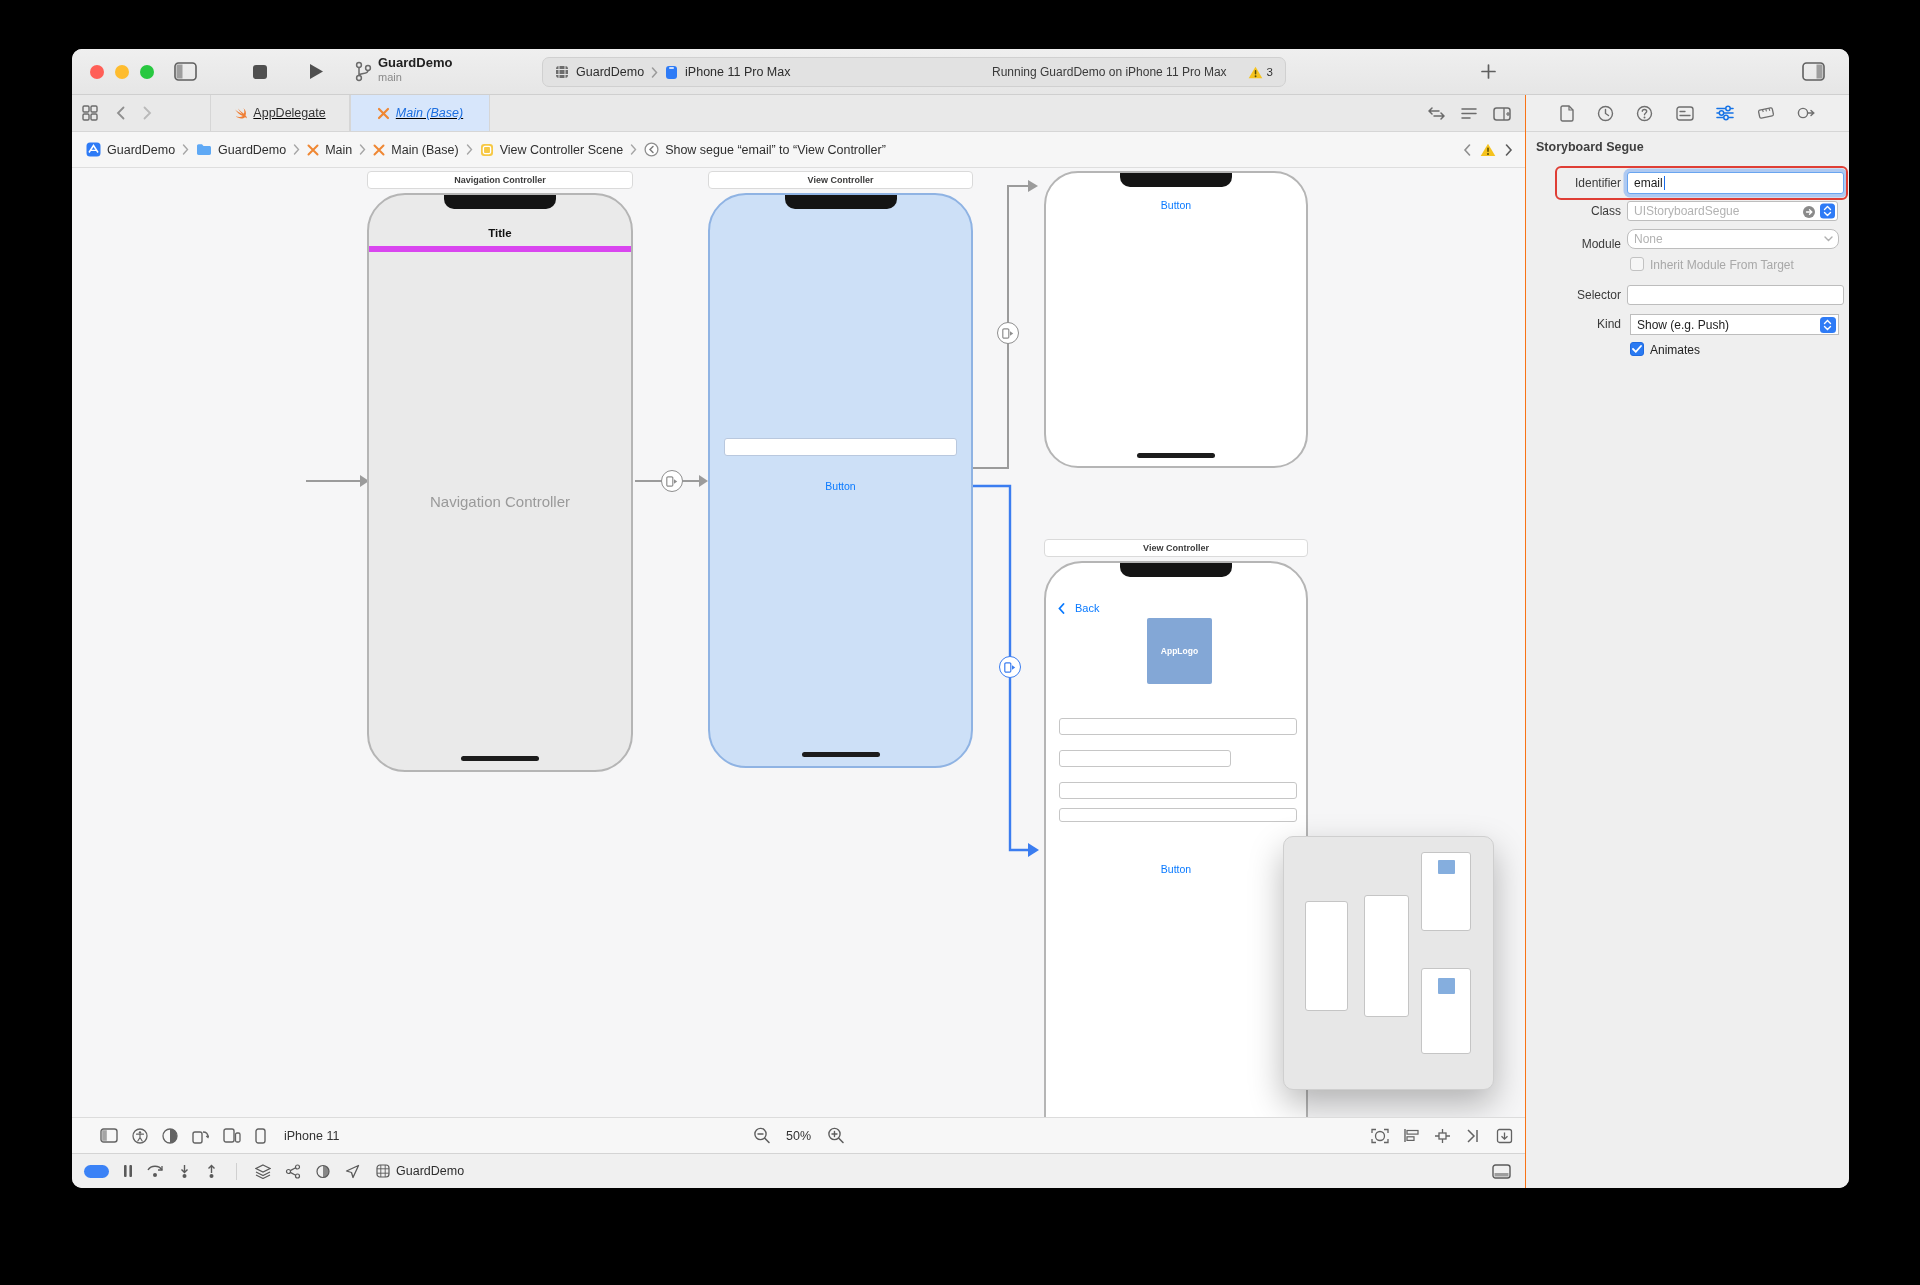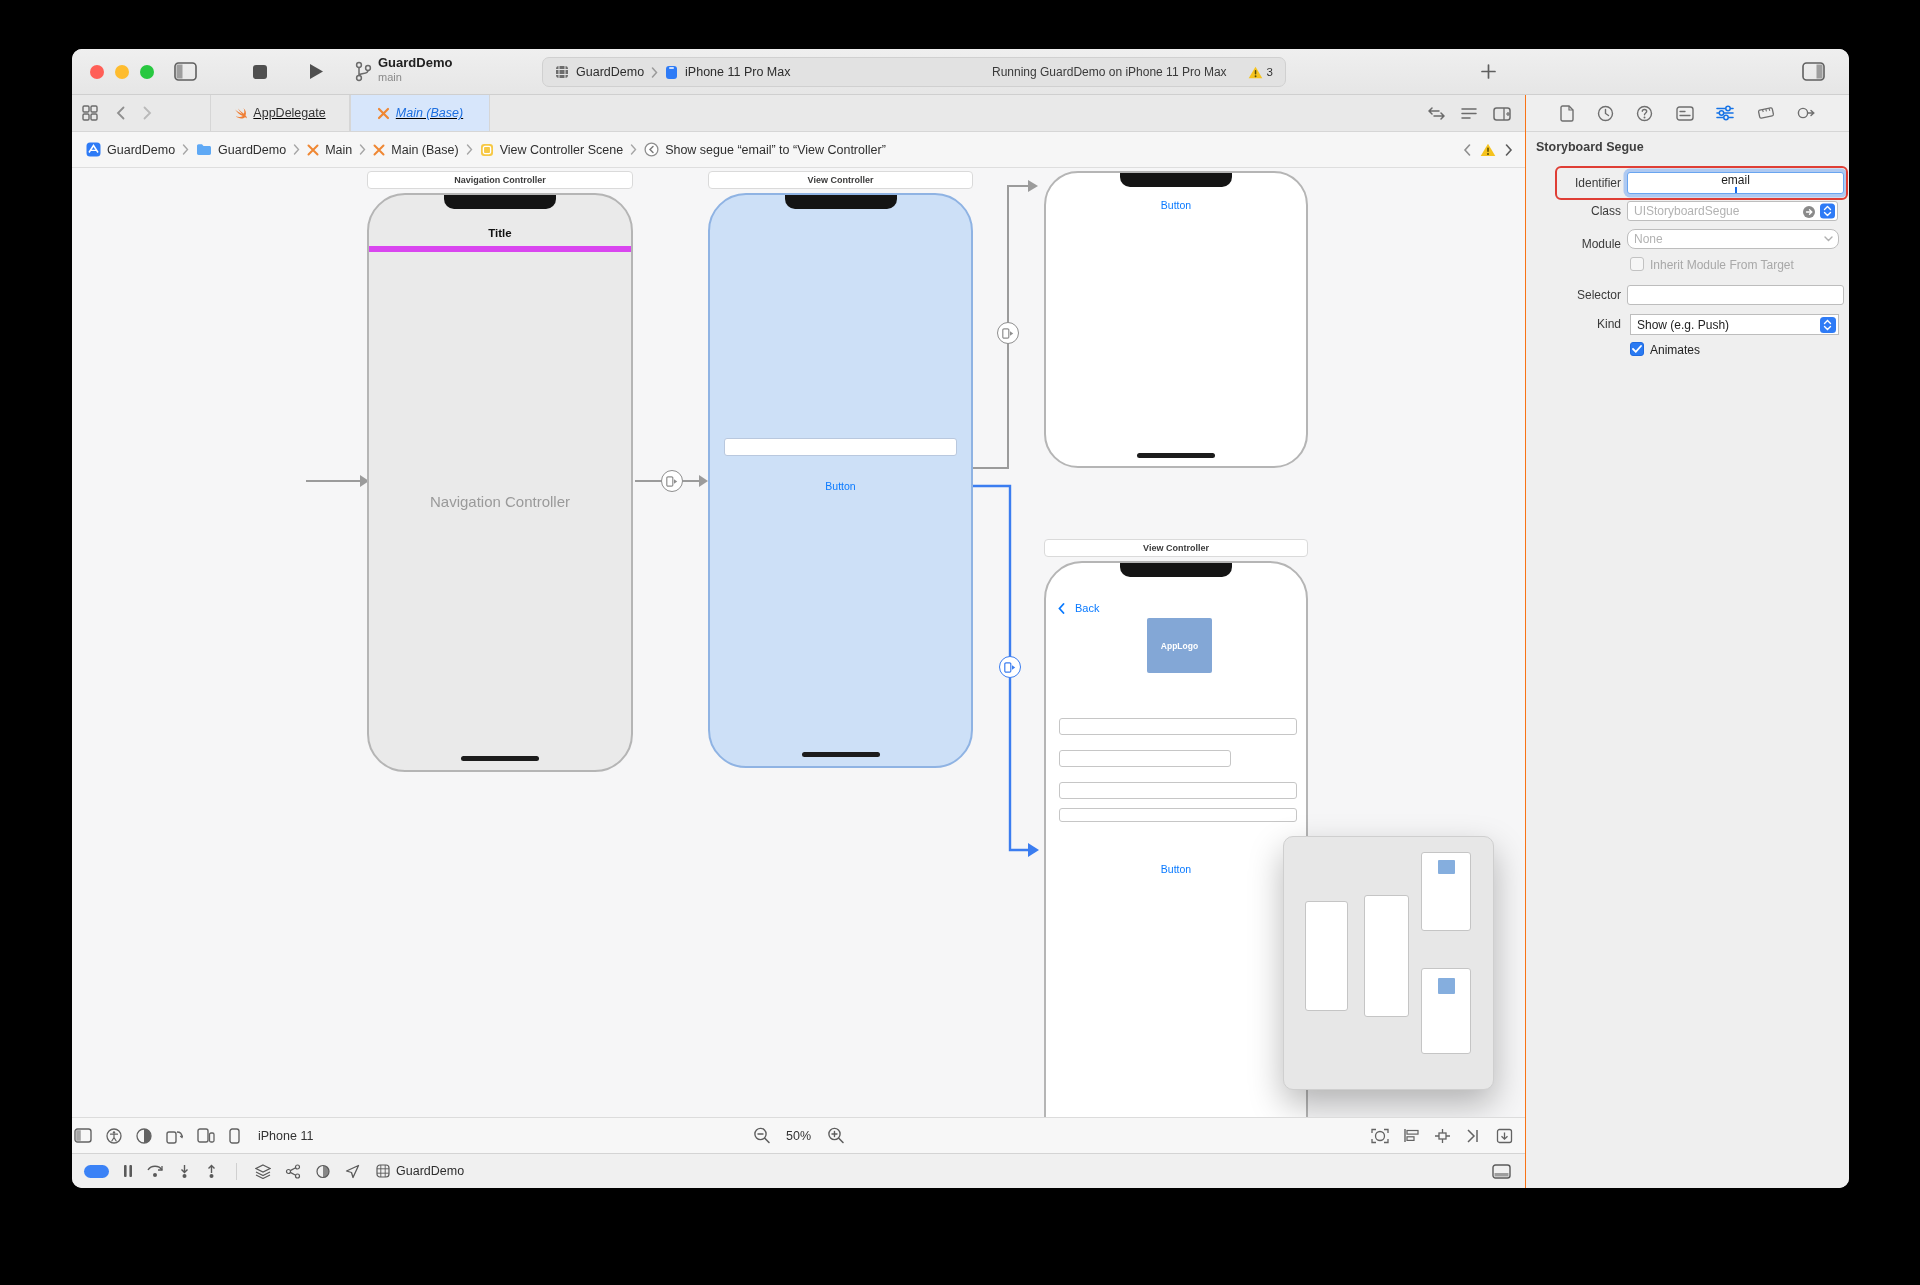--- a/index.html
+++ b/index.html
@@ -55,40 +55,40 @@
   .segue-circle { position:absolute; width:22px; height:22px; border-radius:50%; background:#fff; display:flex; align-items:center; justify-content:center; }
   .segue-circle.gray { border:1.6px solid #8e8e8e; }
   .segue-circle.blue { border:1.6px solid #3b7df0; }
   .back-label { position:absolute; display:flex; align-items:center; gap:10px; color:#0a7aff; font-size:11px; }
   .applogo { position:absolute; background:#83a7d6; border-radius:2px; display:flex; align-items:center; justify-content:center; color:#fff; font-size:8.5px; font-weight:700; }
   .minipanel { position:absolute; left:1211px; top:668px; width:211px; height:254px; background:#e7e7e7; border:1px solid #cfcfcf; border-radius:10px; box-shadow:0 14px 34px rgba(0,0,0,.28); }
   .mini { position:absolute; background:#fff; border:1px solid #c5c5c5; border-radius:3px; }
   .mini-blue { position:absolute; background:#85aede; border-radius:1px; }
 
   
-  .canvasbar { height:36px; background:#f7f7f7; border-top:1px solid #dcdcdc; position:relative; display:flex; align-items:center; padding:0 2px; gap:14px; }
+  .canvasbar { height:36px; background:#f7f7f7; border-top:1px solid #dcdcdc; position:relative; display:flex; align-items:center; padding:0 28px; gap:14px; }
   .canvasbar .device { font-size:12.5px; color:#333; margin-left:4px; }
   .zoomctrl { position:absolute; left:50%; transform:translateX(-50%); display:flex; align-items:center; gap:16px; }
   .zoomctrl .zoom { font-size:12.5px; color:#333; }
   .canvasbar-right { position:absolute; right:12px; display:flex; align-items:center; gap:14px; }
 
   
   .debugbar { height:35px; background:#f0f0f0; border-top:1px solid #d4d4d4; display:flex; align-items:center; padding:0 12px; gap:14px; position:relative; }
   .bp-pill { width:25px; height:13px; border-radius:7px; background:#3b82f6; }
   .dbg-sep { width:1px; height:17px; background:#d0d0d0; margin:0 4px; }
   .debugbar .proj { font-size:12.5px; color:#2d2d2d; margin-left:2px; display:flex; align-items:center; gap:6px; }
   .debugbar-right { position:absolute; right:14px; display:flex; align-items:center; }
 
   
   .ins-iconrow { position:absolute; left:0; top:0; right:0; height:37px; border-bottom:1px solid #d6d6d6; display:flex; align-items:center; justify-content:space-between; padding:0 34px 0 34px; }
   .ins-title { position:absolute; left:10px; top:45px; font-size:12.5px; font-weight:700; color:#3f3f3f; }
   .ins-label { position:absolute; left:0; width:95px; text-align:right; font-size:12px; color:#3a3a3a; }
   .ins-field { position:absolute; background:#fff; border:1px solid #bdbdbd; border-radius:3px; font-size:12px; color:#1c1c1c; display:flex; align-items:center; padding:0 6px; }
   .ins-field .placeholder { color:#b2b2b2; }
-  .focusring { border:1.5px solid #69a5f0; box-shadow:0 0 0 3.5px rgba(96,156,245,.45);flex-direction:column; }
+  .focusring { border:1.5px solid #69a5f0; box-shadow:0 0 0 3.5px rgba(96,156,245,.45); }
   .caret { display:inline-block; width:1.5px; height:14px; background:#1a6dea; margin-left:1px; }
   .annotation-red { position:absolute; left:29px; top:71px; width:293px; height:34px; border:2.5px solid #df3e35; border-radius:6px; pointer-events:none; }
   .combo-adorn { position:absolute; right:2.5px; top:50%; transform:translateY(-50%); width:15px; height:15px; background:#2e7bf6; border-radius:3.5px; display:flex; align-items:center; justify-content:center; }
   .checkbox { position:absolute; width:14px; height:14px; border-radius:3px; }
   .checkbox.off { background:#f6f6f6; border:1px solid #c2c2c2; }
   .checkbox.on { background:#2a7af2; border:1px solid #1f6ae0; display:flex; align-items:center; justify-content:center; }
   .ins-check-label { position:absolute; font-size:12px; }
   .muted { color:#a8a8a8; }
   .dark { color:#222; }
 
@@ -378,21 +378,21 @@
           <span>View Controller</span>
         </div>
         <div class="phone" style="left:972px;top:393px;width:264px;height:600px;">
           <div class="notch"></div>
           <div class="back-label" style="left:12px;top:39px;">
             <svg width="7" height="11" viewBox="0 0 7 11">
                   <path d="M5.5 1 L1.5 5.5 L5.5 10" fill="none" stroke="#0a7aff" stroke-width="1.8" stroke-linecap="round"></path>
                 </svg>
             <span>Back</span>
           </div>
-          <div class="applogo" style="left:101px;top:55px;width:65px;height:55px;">
+          <div class="applogo" style="left:101px;top:55px;width:65px;height:66px;">
             <span>AppLogo</span>
           </div>
           <div class="tf" style="left:13px;top:155px;width:238px;height:17px;"></div>
           <div class="tf" style="left:13px;top:187px;width:172px;height:17px;"></div>
           <div class="tf" style="left:13px;top:219px;width:238px;height:17px;"></div>
           <div class="tf" style="left:13px;top:245px;width:238px;height:14px;"></div>
           <div class="blue-btn-label" style="top:300px;">Button</div>
         </div>
 
         <div class="minipanel">

